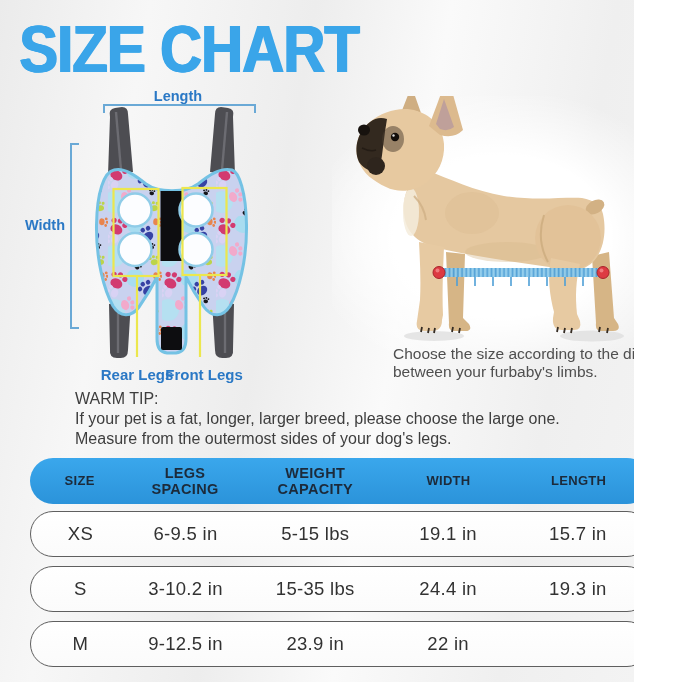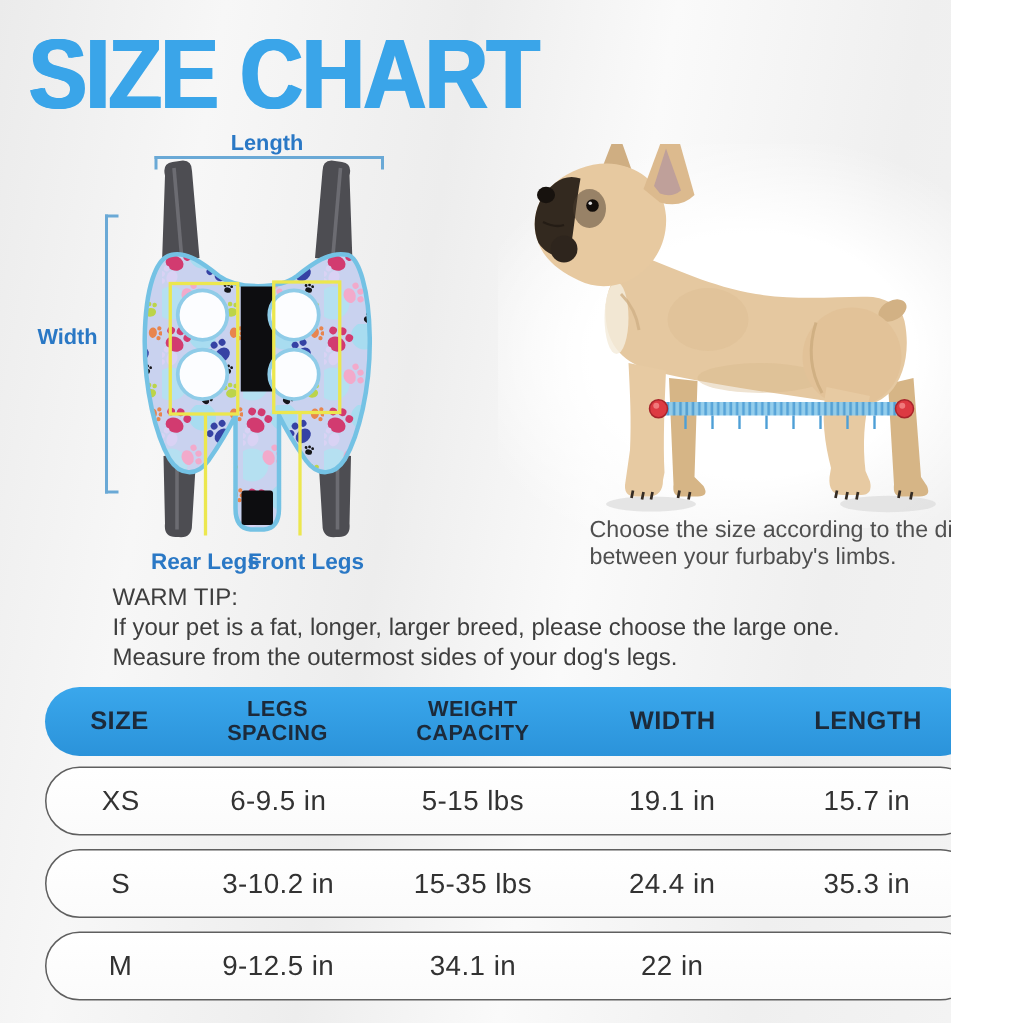--- a/index.html
+++ b/index.html
@@ -25,21 +25,21 @@
   .dogwrap{position:absolute; left:332px; top:96px; width:340px; height:256px;}
   .caption{position:absolute; left:361px; top:345px; width:302px;
     color:#4f4f4f; font-size:15.5px; line-height:1.18;margin-left:32px;}
   .warmtip{position:absolute; left:75px; top:390px; width:580px;
     color:#3e3e3e; font-size:16px; line-height:1.18;}
   .warmtip .wt-line{margin-top:1px;}
   .pill{position:absolute; left:30px; width:620px; height:46px; border-radius:23px;
     display:grid; grid-template-columns:16% 18% 24% 19% 23%;
     align-items:center; text-align:center; box-sizing:border-box;}
   .thead{top:458px; background:linear-gradient(180deg,#3aa7ec,#2b93da); color:#1c2a3a; font-weight:bold;}
-  .th{font-size:17px; white-space:pre-line; line-height:1.12; letter-spacing:.3px;}
+  .th{font-size:13px; white-space:pre-line; line-height:1.12; letter-spacing:.3px;}
   .th.small{font-size:14.5px;}
   .trow{background:linear-gradient(180deg,#ffffff,#fbfbfb); border:1px solid #5f5f5f;
     color:#323232; font-size:18.5px; letter-spacing:.3px;}
   .row-0{top:511px}.row-1{top:566px}.row-2{top:621px}
 </style>
 </head>
 <body>
 
 <div class="stage">
 
@@ -227,23 +227,23 @@
     <div>5-15 lbs</div>
     <div>19.1 in</div>
     <div>15.7 in</div>
   </div>
 
   <div class="pill trow row-1">
     <div>S</div>
     <div>3-10.2 in</div>
     <div>15-35 lbs</div>
     <div>24.4 in</div>
-    <div>35.3 in</div>
+    <div>19.3 in</div>
   </div>
 
   <div class="pill trow row-2">
     <div>M</div>
     <div>9-12.5 in</div>
-    <div>34.1 in</div>
+    <div>23.9 in</div>
     <div>22 in</div>
   </div>
 
 </div>
 
 </body></html>

